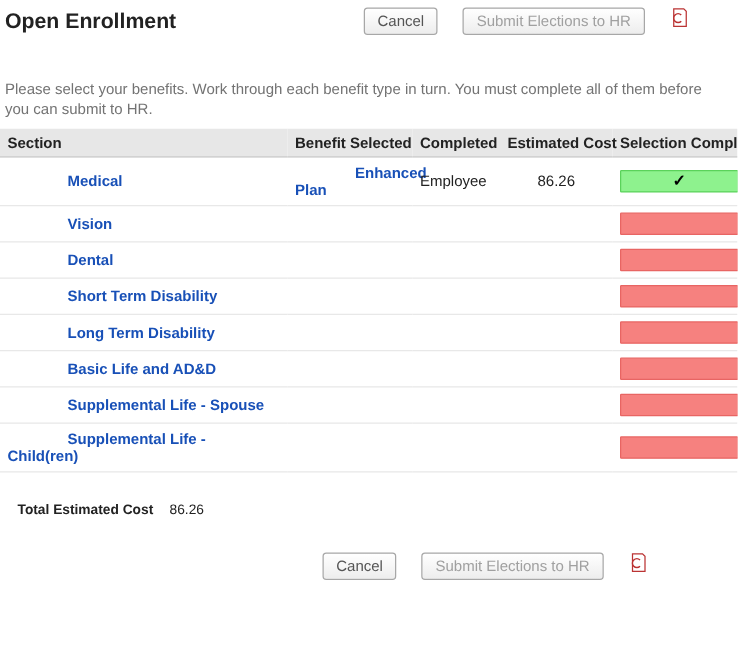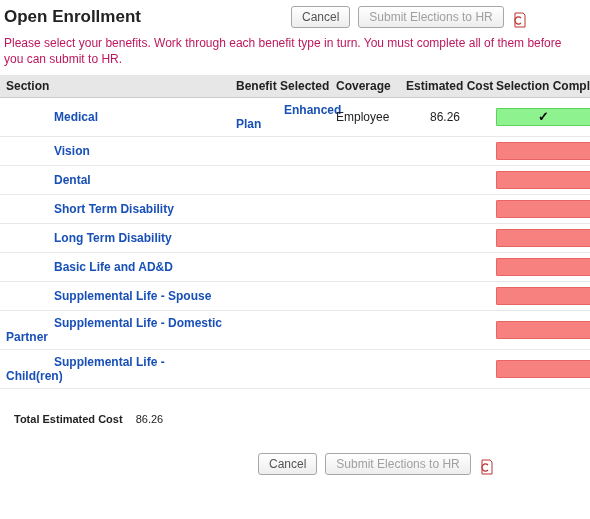--- a/index.html
+++ b/index.html
@@ -18,44 +18,45 @@
   }
   .page-title {
     font-size: 17px;
     font-weight: bold;
     flex: 0 0 auto;
     padding-right: 30px;
     color: #222;
   }
   .btn-group {
     display: flex;
-    align-items: flex-end;
-    gap: 8px;
+    align-items: flex-start;
+    gap: 20px;
     margin-left: 120px;
   }
   button.std {
     font-family: Arial, Helvetica, sans-serif;
     font-size: 12px;
     padding: 3px 10px;
     border: 1px solid #a7a7a7;
     border-radius: 3px;
     background: linear-gradient(#ffffff,#ededed);
     color: #555;
     cursor: pointer;
   }
   button.std.disabled {
     color: #a0a0a0;
     cursor: default;
   }
   .pdf-icon svg { display: block; }
   .instructions {
     padding: 4px 6px 8px 4px;
     font-size: 12px;
-    color: #be185d;
+    color: #737373;
     line-height: 1.3;
+    margin-top: 28px;
   }
   table.benefits {
     width: 100%;
     border-collapse: collapse;
     table-layout: fixed;
   }
   table.benefits th {
     background: #e7e7e7;
     color: #222;
     font-weight: bold;
@@ -147,21 +148,21 @@
     <col class="col-section">
       <col class="col-benefit">
       <col class="col-coverage">
       <col class="col-cost">
       <col class="col-complete">
   </colgroup>
   <thead>
     <tr>
       <th>Section</th>
       <th>Benefit Selected</th>
-      <th>Coverage</th>
+      <th>Completed</th>
       <th class="right">Estimated Cost</th>
       <th class="center">Selection Completed</th>
     </tr>
   </thead>
   <tbody id="rows-body">
       <tr>
         <td><a class="link">Medical</a></td>
         <td><a class="link">Enhanced Plan</a></td>
         <td>Employee</td>
         <td class="right">86.26</td>
@@ -209,29 +210,20 @@
         <td><a class="link">Basic Life and AD&amp;D</a></td>
         <td></td>
         <td></td>
         <td class="right"></td>
         <td class="center">
           <div class="status-pill status-incomplete"></div>
         </td>
       </tr>
       <tr>
         <td><a class="link">Supplemental Life - Spouse</a></td>
-        <td></td>
-        <td></td>
-        <td class="right"></td>
-        <td class="center">
-          <div class="status-pill status-incomplete"></div>
-        </td>
-      </tr>
-      <tr>
-        <td><a class="link">Supplemental Life - Domestic Partner</a></td>
         <td></td>
         <td></td>
         <td class="right"></td>
         <td class="center">
           <div class="status-pill status-incomplete"></div>
         </td>
       </tr>
       <tr>
         <td><a class="link">Supplemental Life - Child(ren)</a></td>
         <td></td>

